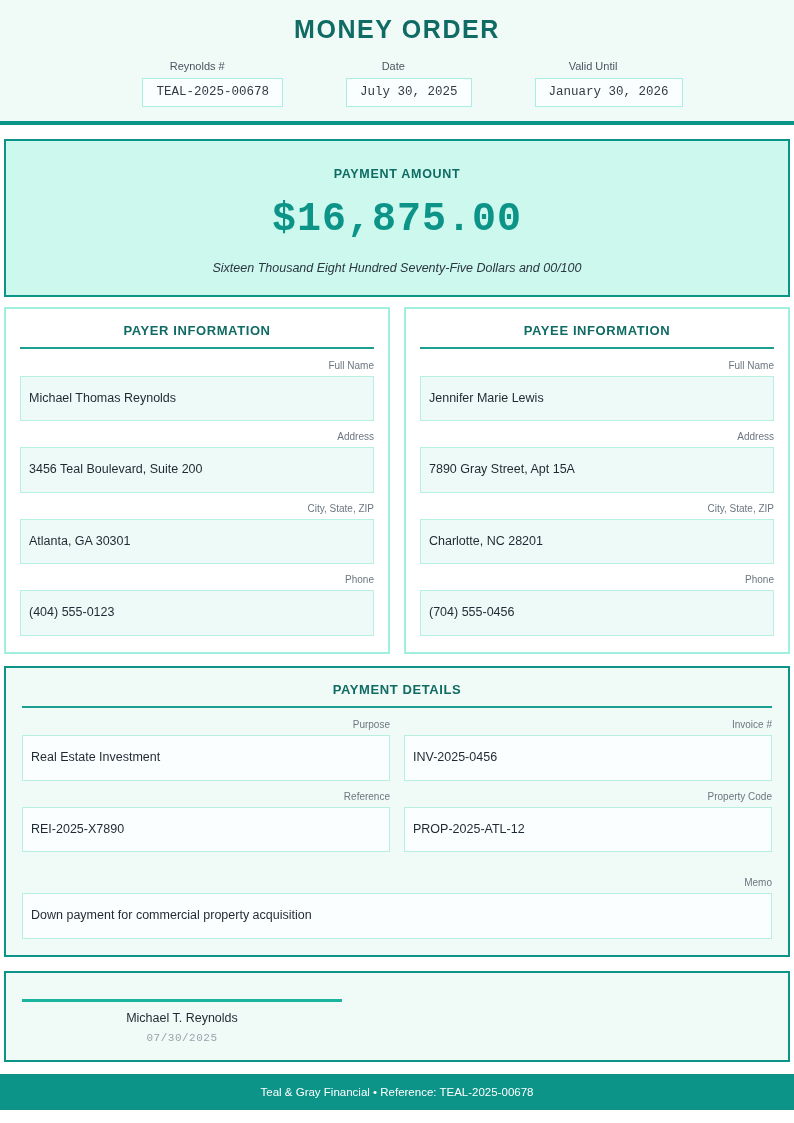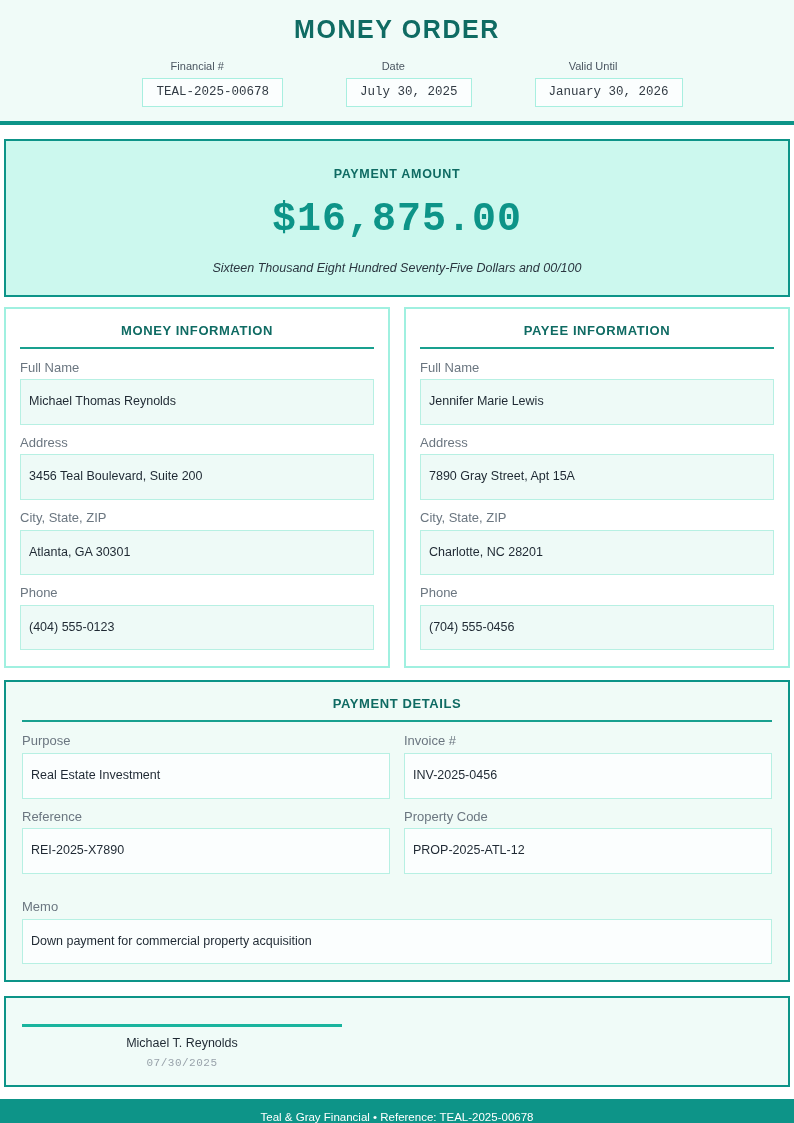--- a/index.html
+++ b/index.html
@@ -115,24 +115,25 @@
     letter-spacing: 0.6px;
     color: #0f6b63;
     text-align: center;
     padding-bottom: 9px;
     border-bottom: 2px solid #19a08f;
     margin-bottom: 11px;
   }
   .field { margin-bottom: 10px; }
   .field:last-child { margin-bottom: 0; }
   .field-label {
-    font-size: 13px;
+    font-size: 10px;
     color: #6b7680;
     margin-bottom: 4px;
     line-height: 1.2;
+    text-align: right;
   }
   .field-value {
     font-size: 12.5px;
     color: #1f2933;
     background: #eefaf7;
     border: 1px solid #b7f0e3;
     padding: 14px 8px;
     line-height: 1.25;
     min-height: 15px;
     box-sizing: border-box;
@@ -198,21 +199,21 @@
 </style>
 </head>
 <body>
 
 <div class="page">
 
   <div class="header">
     <div class="doc-title">MONEY ORDER</div>
     <div class="meta-row">
       <div class="meta-cell">
-        <div class="meta-label">Financial #</div>
+        <div class="meta-label">Reynolds #</div>
         <div class="meta-value">TEAL-2025-00678</div>
       </div>
       <div class="meta-cell">
         <div class="meta-label">Date</div>
         <div class="meta-value">July 30, 2025</div>
       </div>
       <div class="meta-cell">
         <div class="meta-label">Valid Until</div>
         <div class="meta-value">January 30, 2026</div>
       </div>
@@ -221,21 +222,21 @@
 
   <div class="amount-box">
     <div class="amount-label">PAYMENT AMOUNT</div>
     <div class="amount-value">$16,875.00</div>
     <div class="amount-words">Sixteen Thousand Eight Hundred Seventy-Five Dollars and 00/100</div>
   </div>
 
   <div class="parties">
 
     <div class="party-card">
-      <div class="card-title">MONEY INFORMATION</div>
+      <div class="card-title">PAYER INFORMATION</div>
 
       <div class="field">
         <div class="field-label">Full Name</div>
         <div class="field-value">Michael Thomas Reynolds</div>
       </div>
       <div class="field">
         <div class="field-label">Address</div>
         <div class="field-value">3456 Teal Boulevard, Suite 200</div>
       </div>
       <div class="field">

